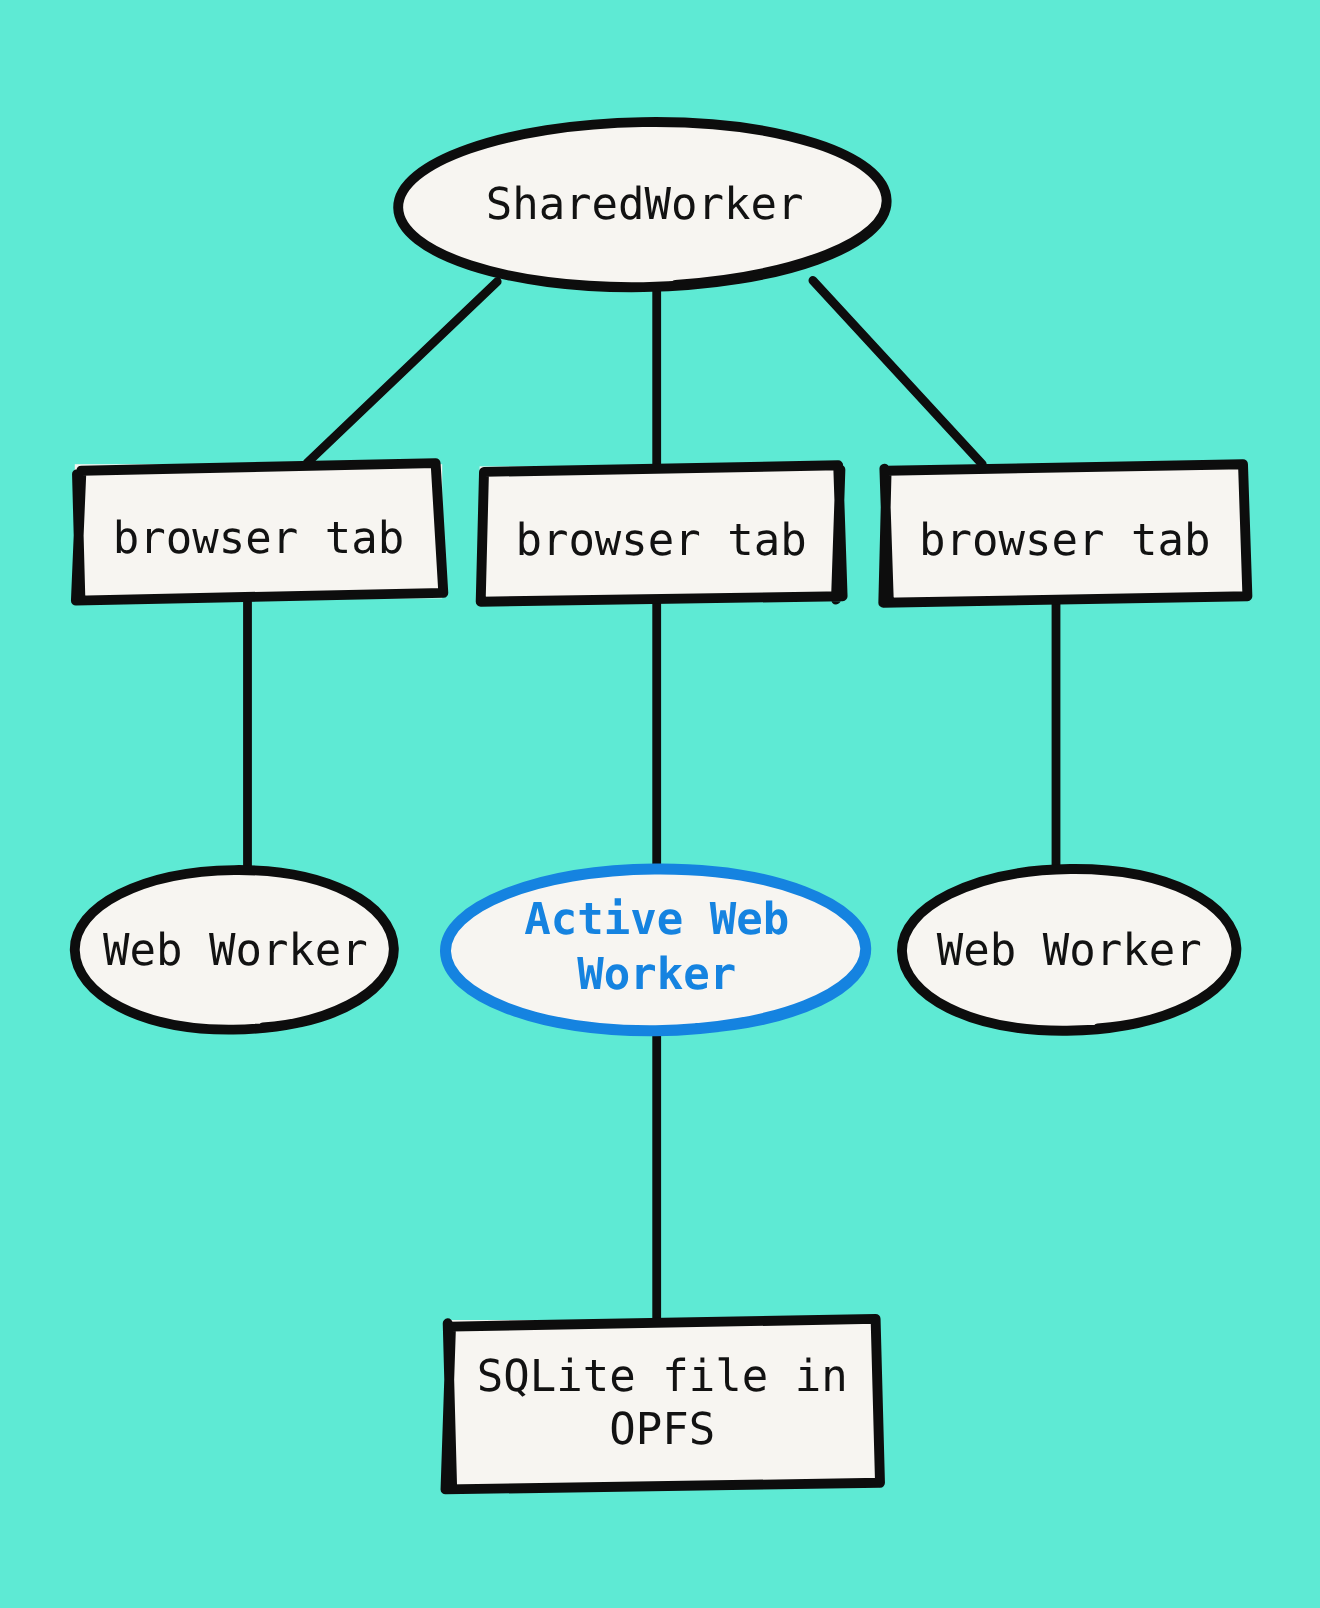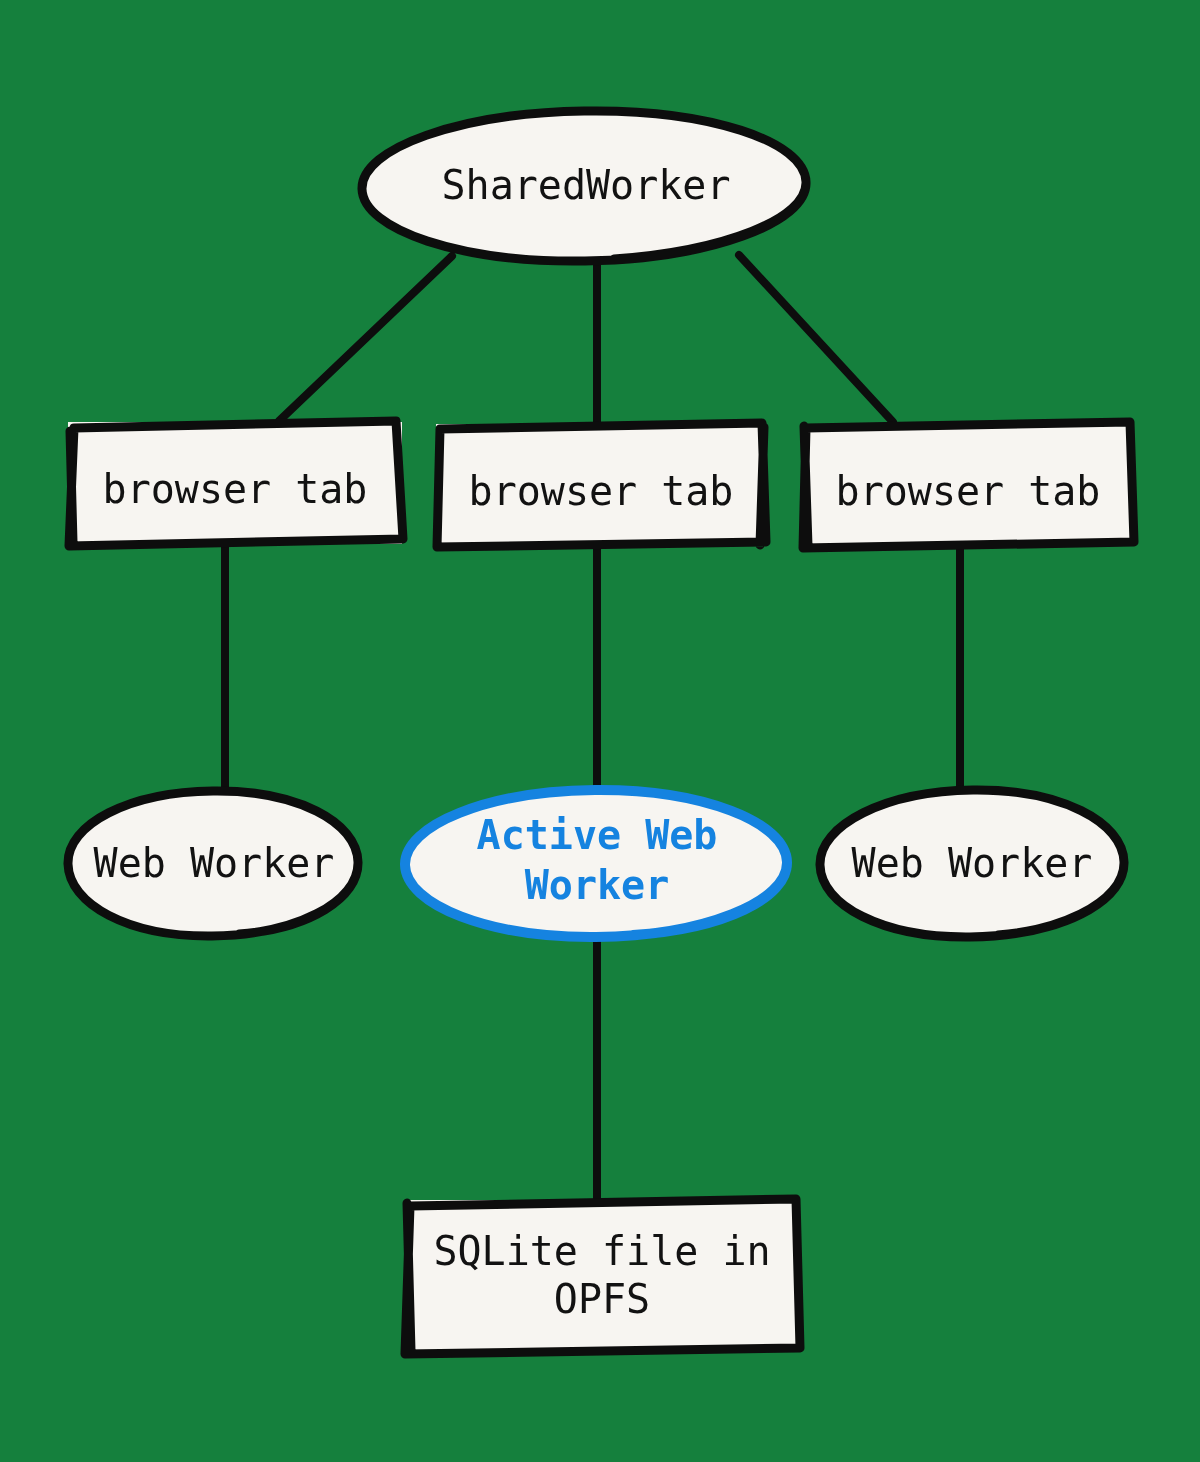--- a/index.html
+++ b/index.html
@@ -10,21 +10,21 @@
   body {
     width: 1200px;
     height: 1462px;
     overflow: hidden;
     font-family: "DejaVu Sans Mono", monospace;
   }
   #canvas {
     position: relative;
     width: 1200px;
     height: 1462px;
-    background: #15803d;
+    background: #5eead4;
   }
   svg.diagram {
     position: absolute;
     top: 0;
     left: 0;
     width: 1200px;
     height: 1462px;
     display: block;
   }
   .node-text {

